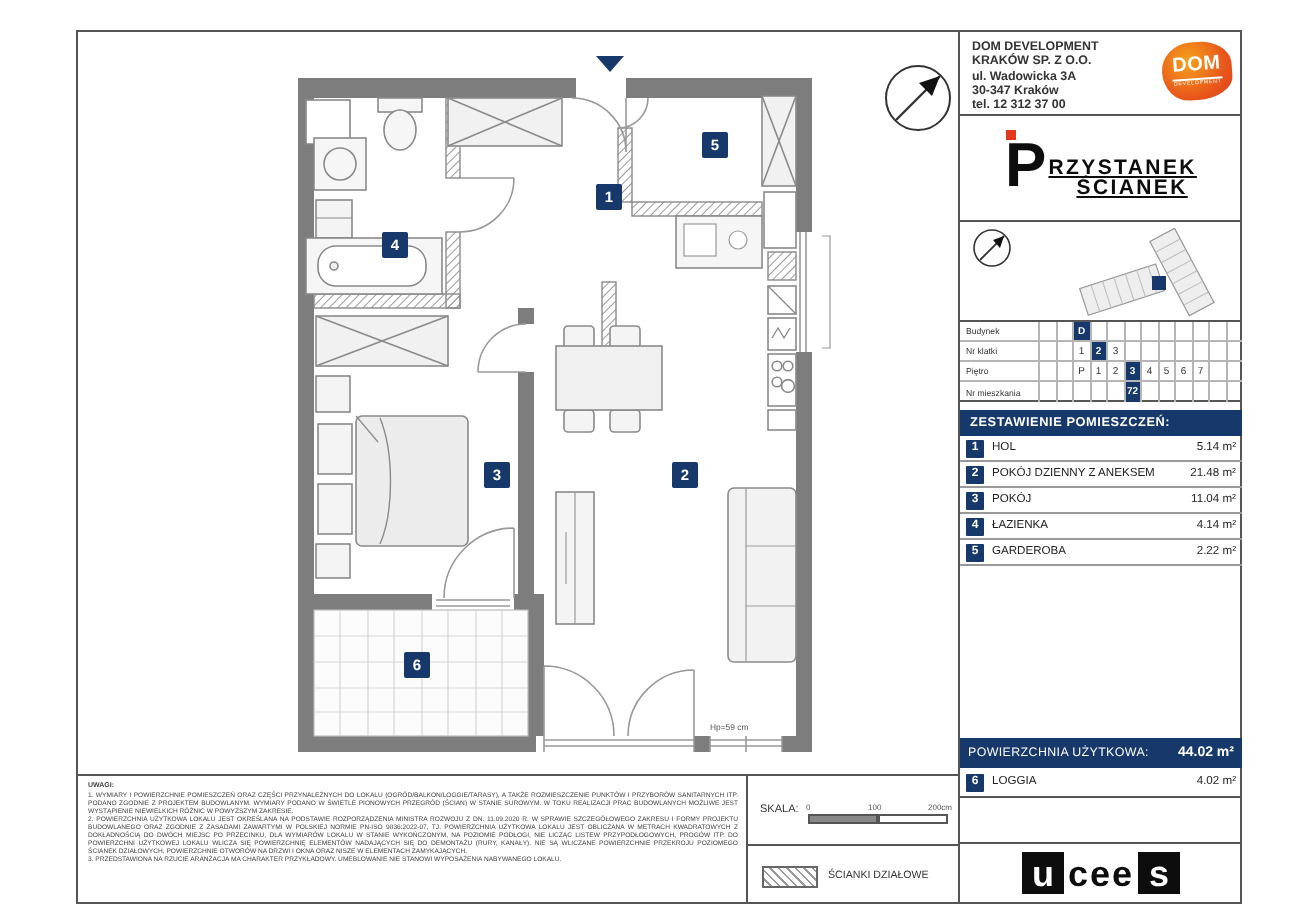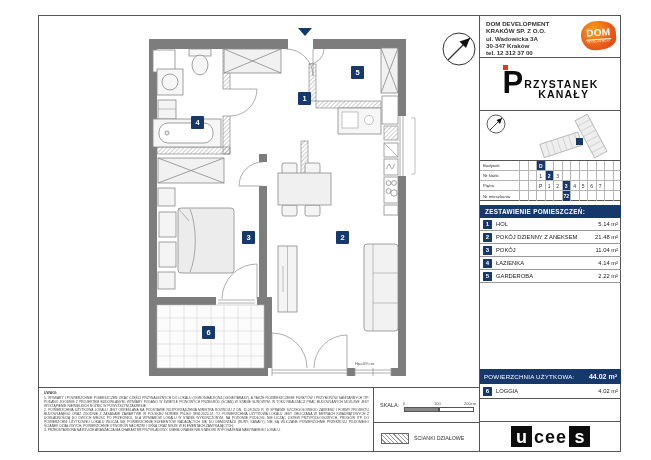--- a/index.html
+++ b/index.html
@@ -18,21 +18,21 @@
   .dom-logo{position:absolute;right:5px;top:5px;width:35px;height:29px;
             background:radial-gradient(circle at 38% 32%,#f6a21c,#e9571b 62%,#d8401a);
             border-radius:48% 52% 58% 42% / 55% 45% 42% 58%;transform:rotate(-4deg);
             display:flex;flex-direction:column;align-items:center;justify-content:center;}
   .dom-logo .t{color:#fff;font-weight:bold;font-size:10px;line-height:10px;letter-spacing:.3px;}
   .dom-logo .s{color:#fff;font-size:2.6px;letter-spacing:.4px;border-top:.5px solid #fff;padding-top:.5px;margin-top:.5px;}
   .project{top:42px;height:53px;border-bottom:1px solid #555;display:flex;justify-content:center;align-items:center;}
   .p-wrap{display:flex;}
   .p-big{position:relative;font-size:31px;font-weight:bold;line-height:26px;color:#0d0d0d;}
   .p-dot{position:absolute;left:0px;top:-5px;width:5.5px;height:5.5px;background:#e2381e;}
-  .p-text{margin-left:1px;margin-top:9px;color:#0d0d0d;}
+  .p-text{margin-left:1px;margin-top:9px;color:#0d0d0d;text-decoration:underline;}
   .p-text .l1{font-size:10.5px;font-weight:bold;letter-spacing:1.2px;line-height:10px;}
   .p-text .l2{font-size:10.5px;font-weight:bold;letter-spacing:1.2px;line-height:10px;margin-left:14px;}
   .location{top:95px;height:50px;border-bottom:1px solid #555;}
   .unit-table{top:145px;height:40px;border-bottom:1px solid #555;font-size:5px;}
   .ut-row{display:flex;height:10px;box-sizing:border-box;border-bottom:.5px solid #b5b5b5;}
   .ut-row:last-child{border-bottom:none;}
   .ut-label{width:40px;box-sizing:border-box;padding-left:3px;font-size:4.3px;color:#333;display:flex;align-items:center;white-space:nowrap;border-right:.5px solid #b5b5b5;}
   .ut-cell{flex:1;box-sizing:border-box;border-right:.5px solid #b5b5b5;display:flex;align-items:center;justify-content:center;font-size:5px;color:#333;}
   .ut-cell:last-child{border-right:none;}
   .hl{background:#16386b;color:#fff !important;font-weight:bold;}
@@ -252,21 +252,21 @@
       </div>
 
       <div class="sec project">
         <div class="p-wrap">
           <div class="p-big">
             <span class="p-dot"></span>
             <span>P</span>
           </div>
           <div class="p-text">
             <div class="l1">RZYSTANEK</div>
-            <div class="l2">KANAŁY</div>
+            <div class="l2">ŚCIANEK</div>
           </div>
         </div>
       </div>
 
       <div class="sec location">
         <svg width="142" height="49" viewBox="0 0 142 49">
           <g>
             <circle cx="16" cy="13" r="9" fill="none" stroke="#333" stroke-width="0.8"></circle>
             <line x1="10" y1="19" x2="22" y2="7" stroke="#333" stroke-width="0.9"></line>
             <polygon points="22,7 16.5,9 20,13" fill="#111"></polygon>

